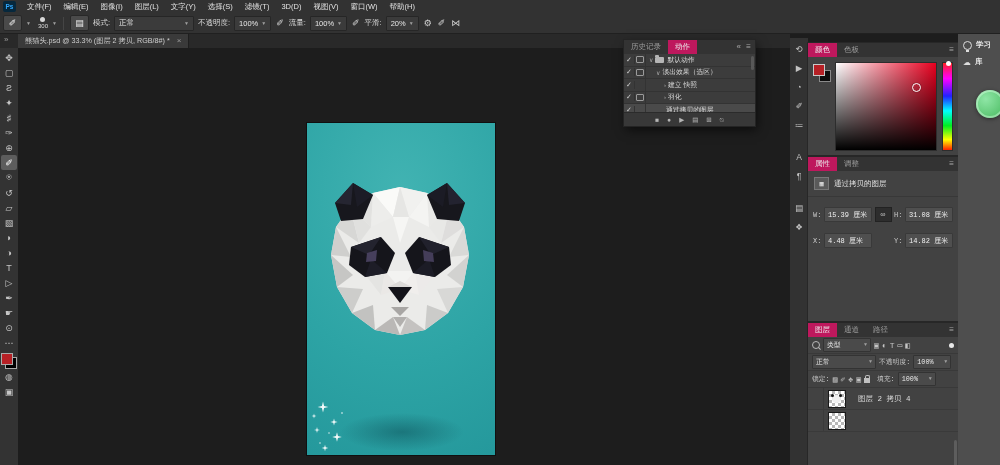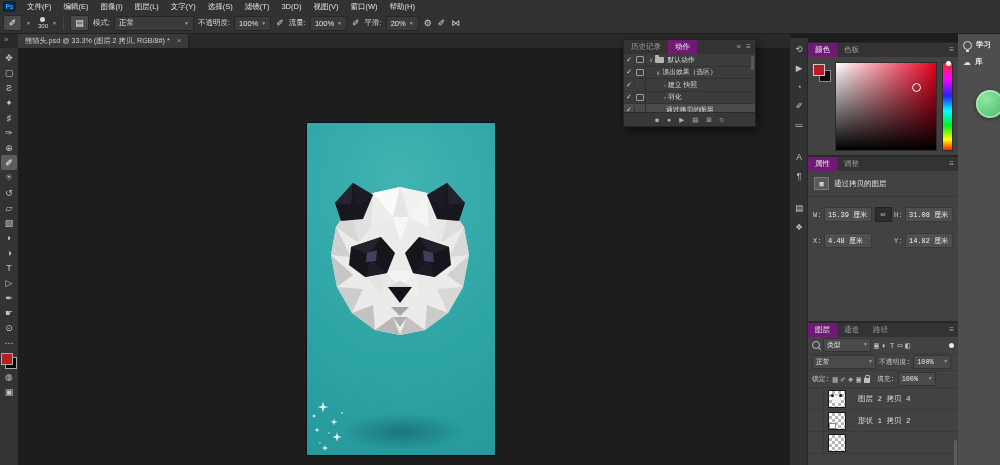--- a/index.html
+++ b/index.html
@@ -60,21 +60,21 @@
   .dock-gap{height:6px;flex:none;}
 
   
   .panels{position:absolute;left:808px;top:10px;width:150px;bottom:0;font-family:Liberation Mono, monospace;}
   .panel{position:absolute;left:0;right:0;background:#424242;box-shadow:0 0 0 1px #272727;}
   .panel-color{top:0;height:112px;}
   .panel-props{top:114px;height:164px;}
   .panel-layers{top:280px;bottom:0;}
   .ptabs{height:14px;background:#333;display:flex;align-items:stretch;font-size:7.5px;color:#9f9f9f;position:relative;}
   .ptab{padding:0 7px;display:flex;align-items:center;white-space:nowrap;}
-  .ptab.active{background:#701a75;color:#ececec;}
+  .ptab.active{background:#be185d;color:#ececec;}
   .pmenu{position:absolute;right:4px;top:2px;font-size:8px;color:#aaa;}
 
   
   .color-content{position:relative;height:97px;}
   .cc-fg{position:absolute;left:5px;top:7px;width:10px;height:10px;background:var(--foreground);border:1px solid #c9c9c9;z-index:2;}
   .cc-bg{position:absolute;left:11px;top:13px;width:10px;height:10px;background:#0d0d0d;border:1px solid #8a8a8a;}
   .cc-grad{position:absolute;left:27px;top:5px;width:100px;height:87px;border:1px solid #2d2d2d;
            background-image:linear-gradient(to top,#000,rgba(0,0,0,0)),linear-gradient(to right,#fff,rgba(255,255,255,0));
            background-color:#e8001f;}
   .cc-picker{position:absolute;left:104px;top:26px;width:7px;height:7px;border:1px solid #fff;border-radius:50%;
@@ -436,32 +436,20 @@
               </span>
             <span class="lname">图层 2 拷贝 4</span>
           </div>
           <div class="layer-row">
             <span class="eye-cell">
               <svg class="eye-svg" width="10" height="7" style="visibility: hidden;">
                   <ellipse cx="5" cy="3.5" rx="4.5" ry="3" fill="none" stroke="#cccccc"></ellipse>
                   <circle cx="5" cy="3.5" r="1.5" fill="#cccccc"></circle>
                 </svg>
             </span>
-            <span class="thumb">
-                <span class="mini-shape"></span>
-              </span>
-            <span class="lname">形状 1 拷贝 2</span>
-          </div>
-          <div class="layer-row">
-            <span class="eye-cell">
-              <svg class="eye-svg" width="10" height="7" style="visibility: hidden;">
-                  <ellipse cx="5" cy="3.5" rx="4.5" ry="3" fill="none" stroke="#cccccc"></ellipse>
-                  <circle cx="5" cy="3.5" r="1.5" fill="#cccccc"></circle>
-                </svg>
-            </span>
             <span class="thumb"></span>
             <span class="lname"></span>
           </div>
           <span class="lscroll"></span>
         </div>
       </div>
     </div>
 
     <div class="rightstrip">
       <div class="rs-item">

